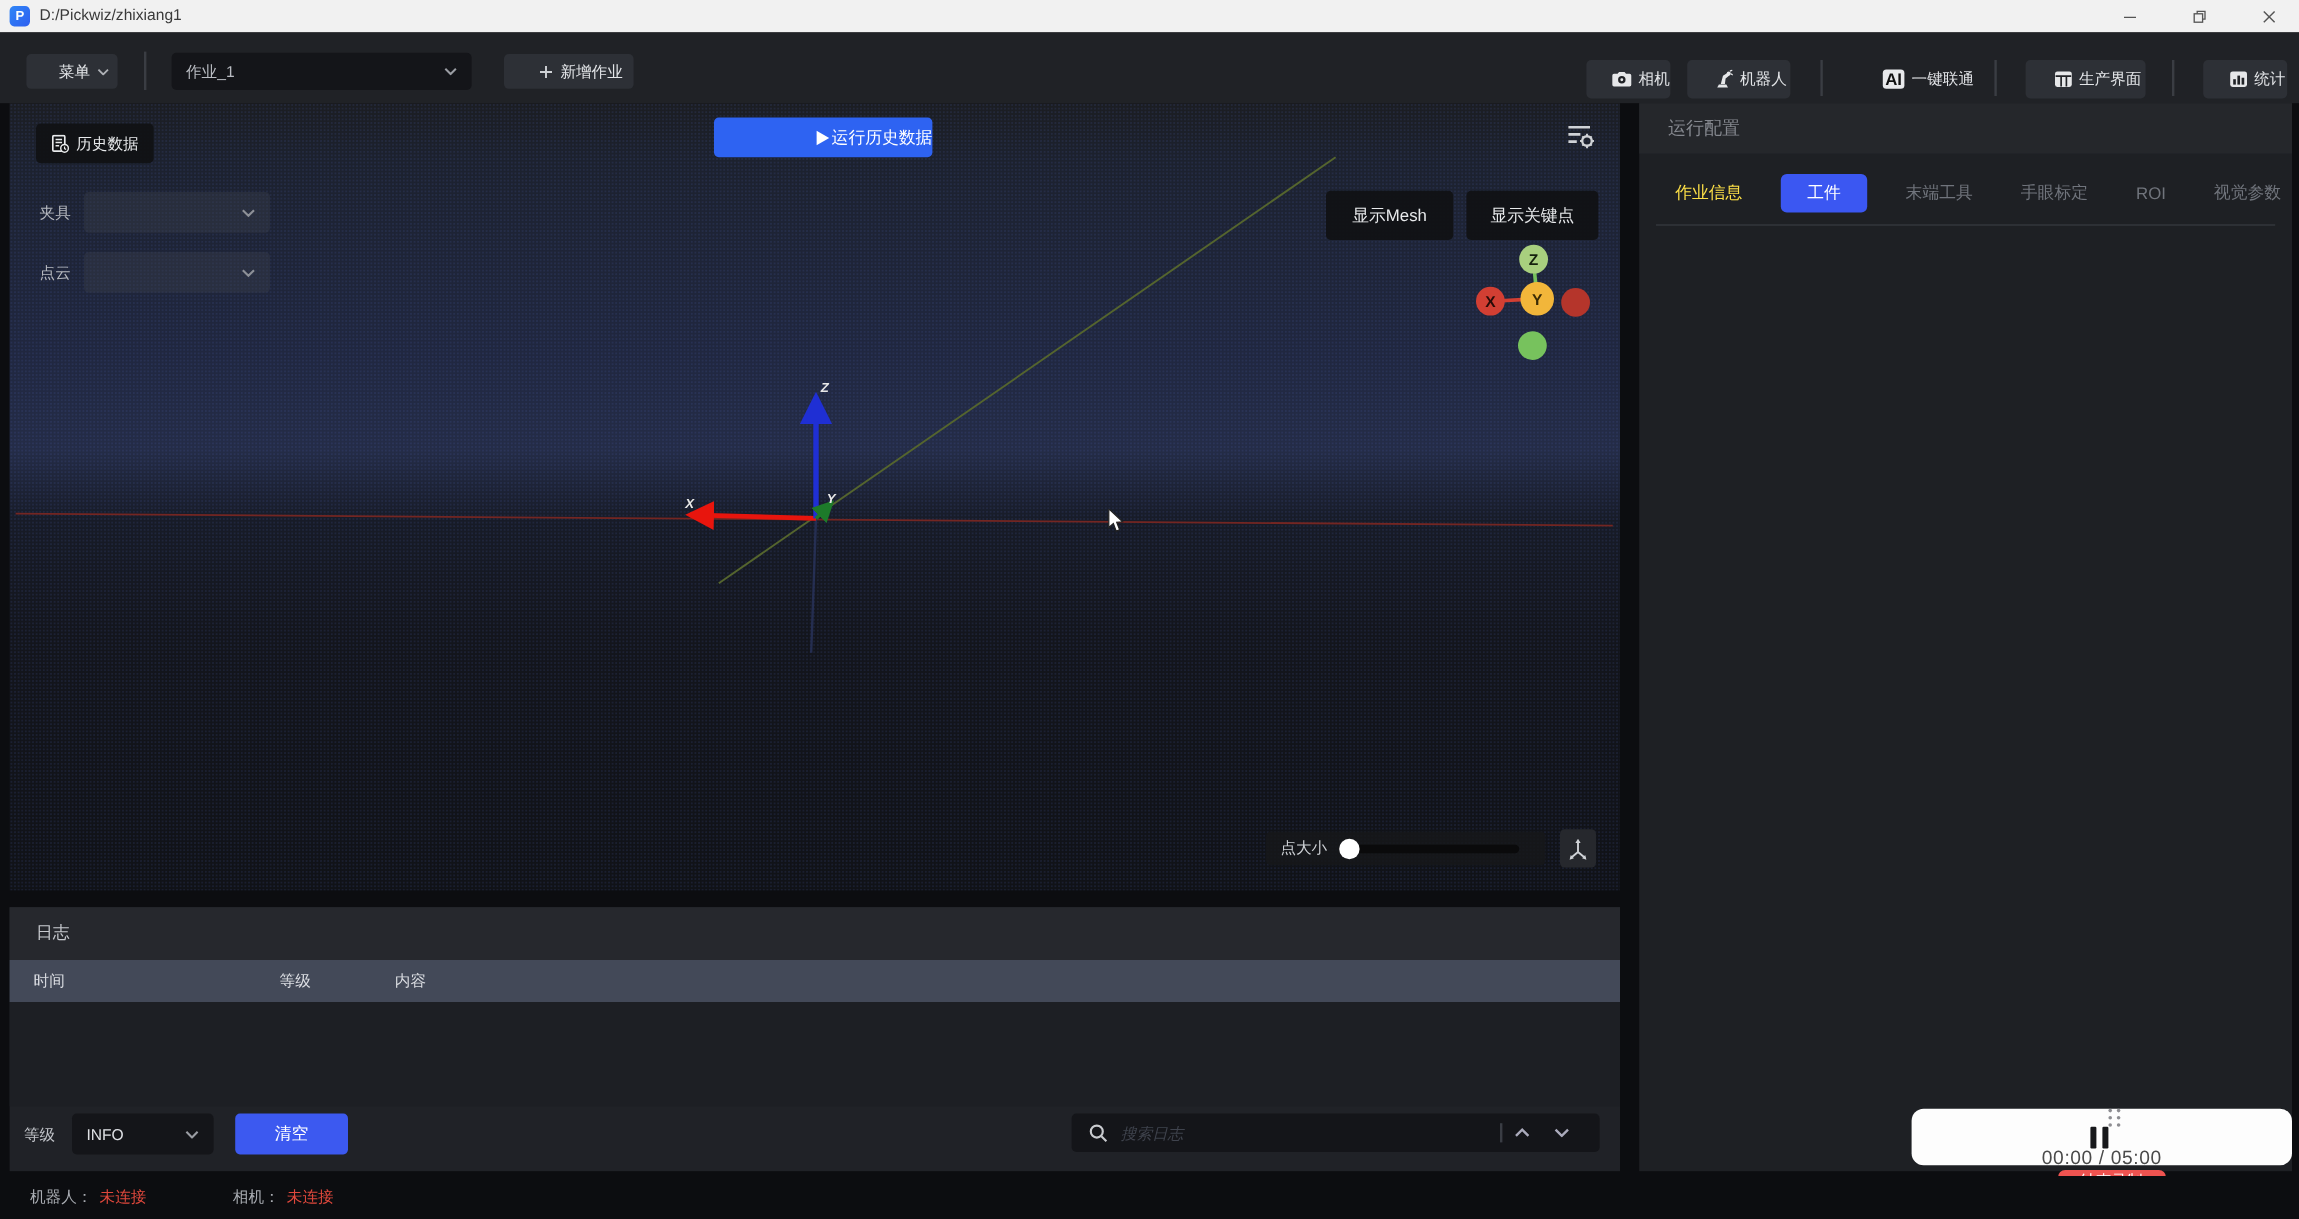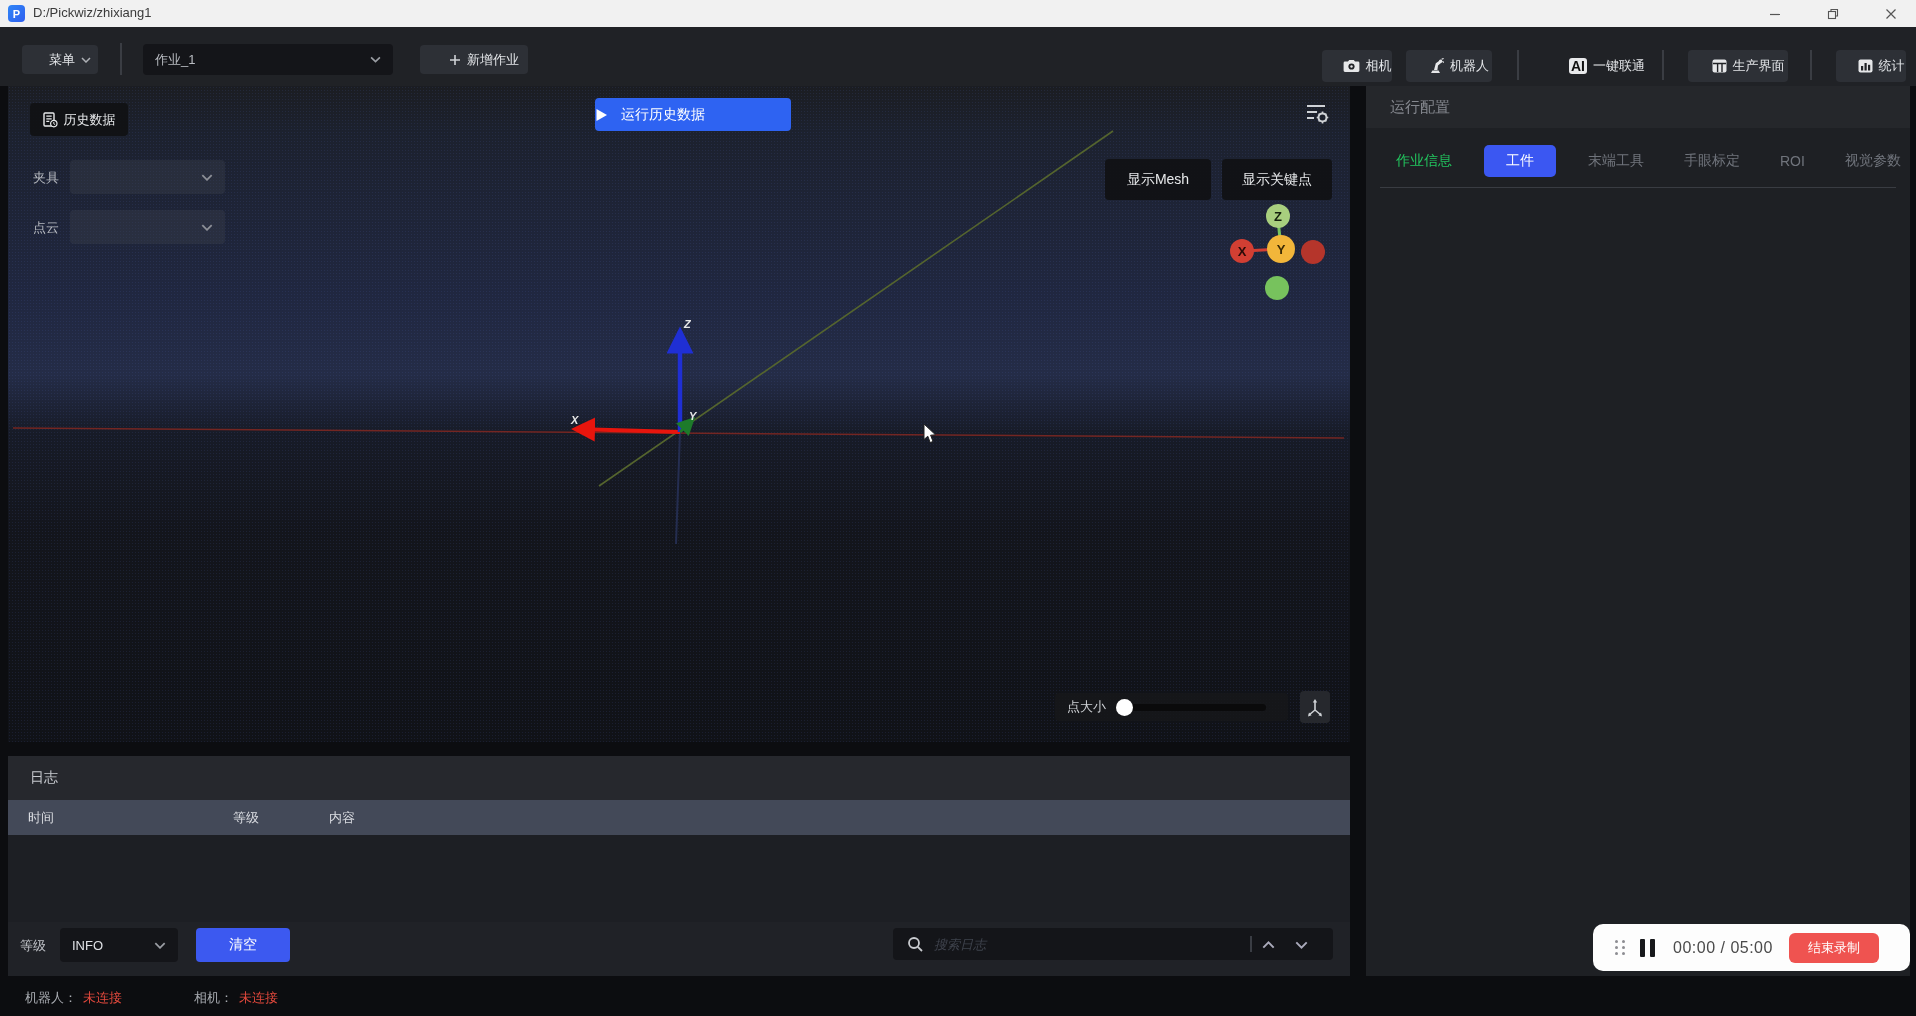--- a/index.html
+++ b/index.html
@@ -33,23 +33,23 @@
       background:
         radial-gradient(rgba(84,106,196,0.14) 1px, transparent 1px),
         linear-gradient(180deg,#1b1d22 0%, #1c212e 7%, #202740 32%, #242c47 44%,
                         #171b27 53%, #13151c 68%, #101217 100%);
       background-size:3px 3px, 100% 100%; overflow:hidden; }
   .vp-btn { position:absolute; background:rgba(16,17,19,0.92); border-radius:4px; color:#e8eaec;
             font-size:13px; display:flex; align-items:center; justify-content:center; gap:6px; }
   .vp-select { position:absolute; width:155px; height:34px; background:#3a3f4a66; border-radius:4px;
                display:flex; align-items:center; justify-content:flex-end; padding-right:12px; }
   .vp-label { position:absolute; color:#b7bac0; font-size:13px; }
-  .run-btn { position:absolute; left:587px; top:12px; width:196px; height:33px; background:#2e63f2;
+  .run-btn { position:absolute; left:587px; top:12px; width:182px; height:33px; background:#2e63f2;
              border-radius:4px; color:#fff; font-size:14px; display:flex; align-items:center;
-             justify-content:flex-start; gap:13px; }
+             justify-content:flex-end; gap:1px; }
   .axis-label { position:absolute; color:#e8e8e8; font-size:11px; font-style:italic; font-weight:bold; }
   .gizmo-circle { position:absolute; border-radius:50%; display:flex; align-items:center;
                   justify-content:center; font-size:13px; font-weight:bold; color:#15210e; }
   .pointsize { position:absolute; left:1047px; top:607px; width:233px; height:28px;
                background:rgba(22,23,26,0.85); border-radius:4px; display:flex; align-items:center; }
   .ps-track { position:relative; margin-left:10px; width:150px; height:7px; background:#0a0a0b;
               border-radius:4px; }
   .ps-knob { position:absolute; left:0px; top:-5px; width:17px; height:17px; background:#fff;
              border-radius:50%; }
   .tree-btn { position:absolute; left:1292px; top:605px; width:30px; height:32px; background:#26282d;
@@ -77,21 +77,21 @@
              align-items:center; gap:24px; }
   .rp-tab { color:#70747c; font-size:14px; padding:6px 8px; border-radius:5px; white-space:nowrap; }
   .rp-tab.active { background:#3b57f2; color:#fff; padding:7px 22px; }
   .rp-divider { position:absolute; left:14px; top:101px; width:516px; height:1px; background:#393c42; }
   .add-wp-btn { position:absolute; left:14px; top:120px; width:507px; height:40px; background:#3456f0;
                 border-radius:5px; color:#fff; font-size:14px; display:flex; align-items:center;
                 justify-content:center; gap:8px; }
 
   
   .recorder { position:absolute; left:1593px; top:924px; width:317px; height:47px; background:#fdfdfd;
-              border-radius:10px; display:flex; align-items:center; }
+              border-radius:10px; display:flex; align-items:center;flex-direction:column; }
   .rec-time { color:#4a4a4a; font-size:16px; letter-spacing:0.5px; }
   .rec-stop { margin-left:16px; width:90px; height:30px; background:#ef5350; border-radius:6px;
               color:#fff; font-size:13px; display:flex; align-items:center; justify-content:center; }
   .pause-bars { display:flex; gap:5px; margin:0 18px 0 14px; }
   .pause-bars div { width:5px; height:18px; background:#17181b; border-radius:1px; }
   .dots { display:grid; grid-template-columns:4px 4px; grid-gap:3px; margin-left:22px; }
   .dots i { width:3px; height:3px; border-radius:50%; background:#8d8d92; }
 
   
   .statusbar { position:absolute; left:0; top:980px; width:1916px; height:36px; background:#0c0d10;
@@ -335,21 +335,21 @@
         </div>
       </div>
     </div>
   </div>
 
   <div class="rightpanel">
     <div class="rp-header">
       <span style="margin-left:24px; color:#85888f; font-size:15px;">运行配置</span>
     </div>
     <div class="rp-tabs">
-      <div class="rp-tab" style="color:#22c55e;">作业信息</div>
+      <div class="rp-tab" style="color:#fde047;">作业信息</div>
       <div class="rp-tab active">工件</div>
       <div class="rp-tab">末端工具</div>
       <div class="rp-tab">手眼标定</div>
       <div class="rp-tab">ROI</div>
       <div class="rp-tab">视觉参数</div>
     </div>
     <div class="rp-divider"></div>
   </div>
 
   <div class="recorder">

